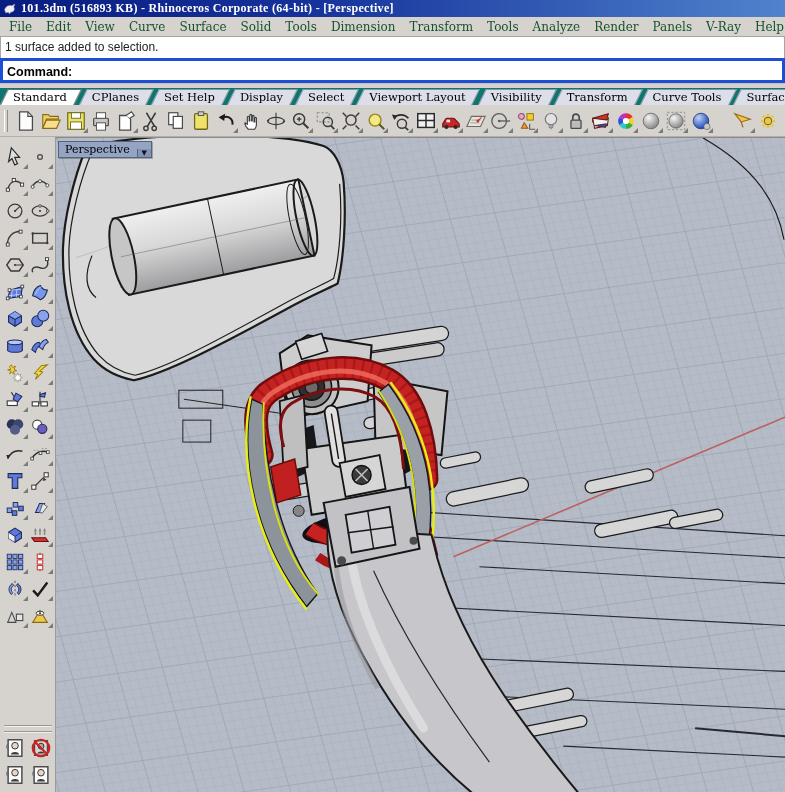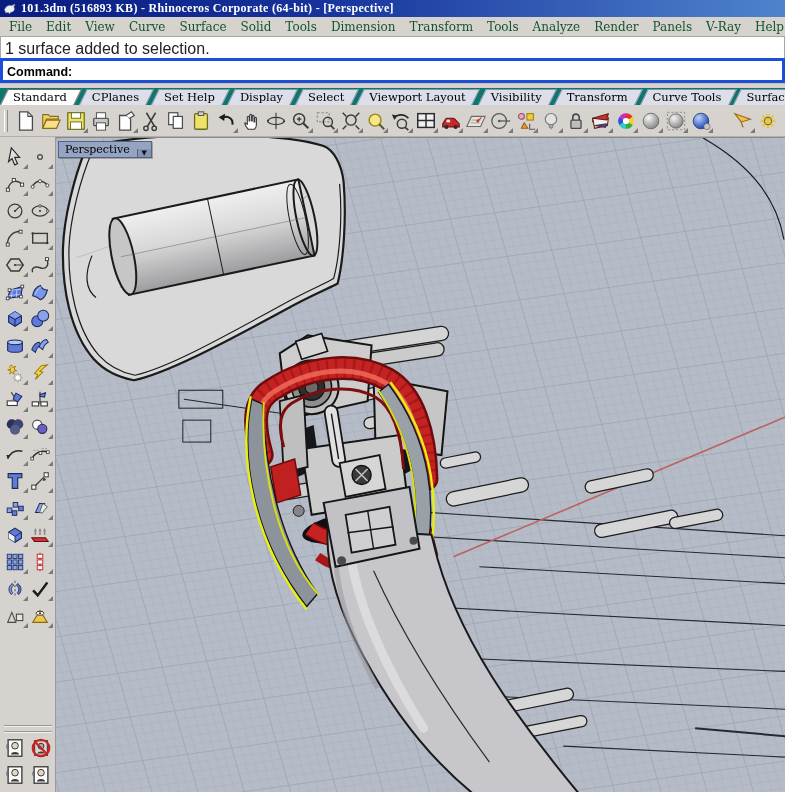--- a/index.html
+++ b/index.html
@@ -6,21 +6,21 @@
 html,body{width:785px;height:792px;overflow:hidden}
 body{font-family:"Liberation Sans",sans-serif;background:#d6d3ce}
 #app{width:785px;height:792px;display:flex;flex-direction:column}
 
 .titlebar{height:17px;flex:0 0 17px;background:linear-gradient(90deg,#091c80 0%,#16339b 40%,#4f83cd 100%);color:#fff;display:flex;align-items:center;gap:4px;padding:0 3px;font:bold 12px "Liberation Serif",serif;letter-spacing:.3px;white-space:nowrap}
 .titlebar .appicon{width:14px;height:13px;flex:0 0 14px}
 
 .menubar{height:19px;flex:0 0 19px;background:#d6d3ce;display:flex;align-items:center;padding-left:2px;font:12px "DejaVu Serif",serif;color:#14532d}
 .menu-item{padding:1px 7px;white-space:nowrap;cursor:default}
 
-.cmdhist{height:22px;flex:0 0 22px;background:#fff;border:1px solid #a6a6a6;border-bottom:none;font-size:16px;color:#222;padding:3px 2px 0 4px}
+.cmdhist{height:22px;flex:0 0 22px;background:#fff;border:1px solid #a6a6a6;border-bottom:none;font-size:12px;color:#222;padding:3px 2px 0 4px}
 .cmdline{height:25px;flex:0 0 25px;background:#fff;border:3px solid #1d4ed8;font-weight:bold;font-size:12.5px;color:#000;padding:4px 2px 0 4px}
 .cmdgap{height:5px;flex:0 0 5px;background:#d6d3ce;border-top:1px solid #c4c2bc}
 
 .tabbar{height:17px;flex:0 0 17px;background:#0f766e;display:flex;align-items:flex-end;padding-left:4px;overflow:hidden}
 .tab{position:relative;padding:1px 11px 1px 9px;font:11.5px "DejaVu Serif",serif;color:#000;margin-right:5px;white-space:nowrap;cursor:default}
 .tab::before{content:"";position:absolute;inset:0;background:#dcdee9;border:1px solid #8a92aa;border-bottom:none;transform:skewX(-26deg);z-index:0}
 .tab.active::before{background:#fff;border-color:#6e6e6e}
 .tab .lb{position:relative;z-index:1}
 
 .toolbar{height:32px;flex:0 0 32px;background:#d6d3ce;display:flex;align-items:center;padding-left:2px;border-bottom:1px solid #b2b0aa;overflow:hidden}

